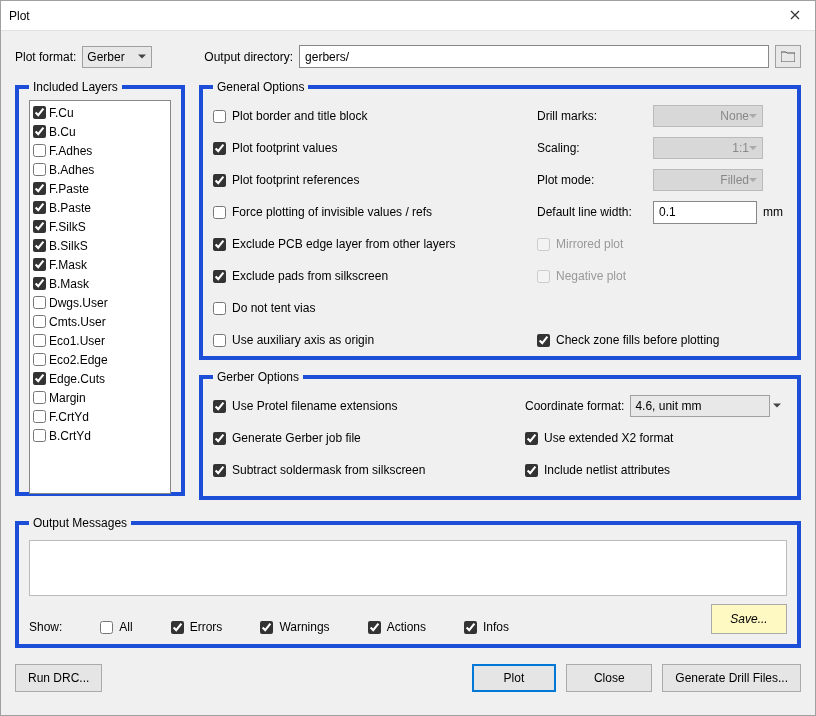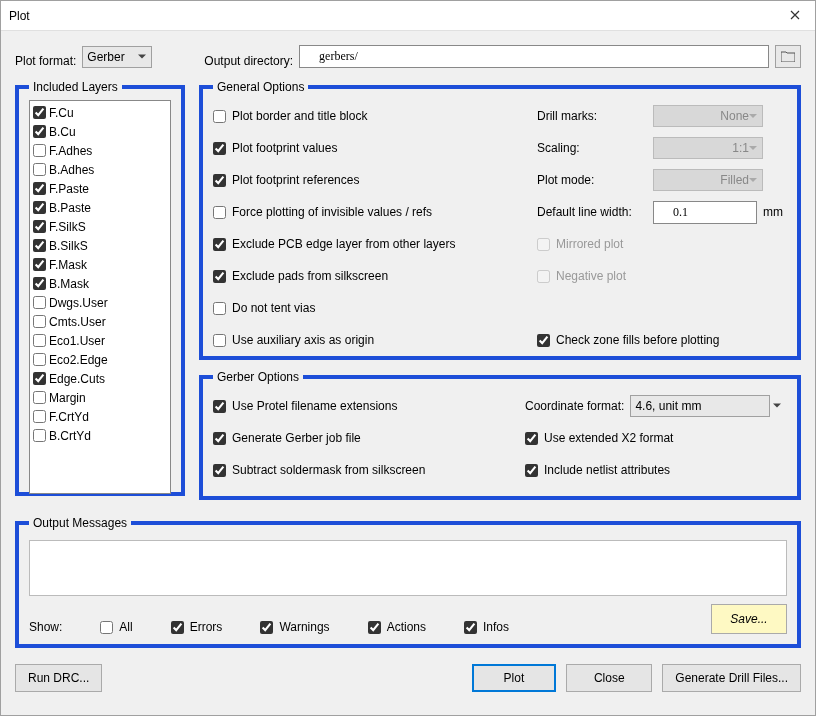--- a/index.html
+++ b/index.html
@@ -2,27 +2,27 @@
 <html><head>
 <meta charset="utf-8">
 <style>
 * { box-sizing: border-box; margin: 0; padding: 0; font-family: "Segoe UI", Tahoma, sans-serif; font-size: 12px; }
 body { background: #f0f0f0; width: 816px; height: 716px; border: 1px solid #a0a0a0; overflow: hidden; }
 .titlebar { height: 30px; background: #fff; display: flex; align-items: center; padding: 0 8px; border-bottom: 1px solid #e0e0e0; }
 .titlebar .title { flex: 1; }
 .titlebar .close { width: 24px; text-align: center; cursor: pointer; }
 .close svg { width: 10px; height: 10px; }
 .content { padding: 14px; }
-.row { display: flex; align-items: flex-end; gap: 6px; }
+.row { display: flex; align-items: center; gap: 6px; }
 .toprow { margin-bottom: 12px; }
 .label { white-space: nowrap; }
 select { border: 1px solid #a0a0a0; background: #e8e8e8; height: 22px; padding: 0 20px 0 4px; appearance: none; -webkit-appearance: none; position: relative; }
 .select-wrap { position: relative; display: inline-block; }
 .select-wrap::after { content: ""; position: absolute; right: 6px; top: 50%; transform: translateY(-30%); border: 4px solid transparent; border-top-color: #444; pointer-events: none; }
-input[type=text] { border: 1px solid #888; height: 23px; padding: 0 19px; background: #fff; font-family: Liberation Serif, serif; }
+input[type=text] { border: 1px solid #888; height: 23px; padding: 0 5px; background: #fff; }
 .icon-btn { width: 26px; height: 23px; border: 1px solid #a0a0a0; background: #e8e8e8; display: inline-flex; align-items: center; justify-content: center; cursor: pointer; }
 .main-grid { display: grid; grid-template-columns: 170px 1fr; gap: 14px; }
 fieldset { border: 4px solid #1d4ed8; padding: 6px 10px 10px; position: relative; margin-bottom: 0; }
 legend { padding: 0 4px; }
 .layers-box { height: 394px; overflow-y: scroll; border: 1px solid #888; background: #fff; padding: 2px 3px; }
 .layers-fieldset { height: 416px; }
 .layer-item { display: flex; align-items: center; gap: 3px; height: 19px; }
 input[type=checkbox] { width: 13px; height: 13px; accent-color: #333; }
 .option-grid { display: grid; grid-template-columns: 300px 1fr; column-gap: 12px; }
 .chk { display: flex; align-items: center; gap: 6px; height: 32px; }

